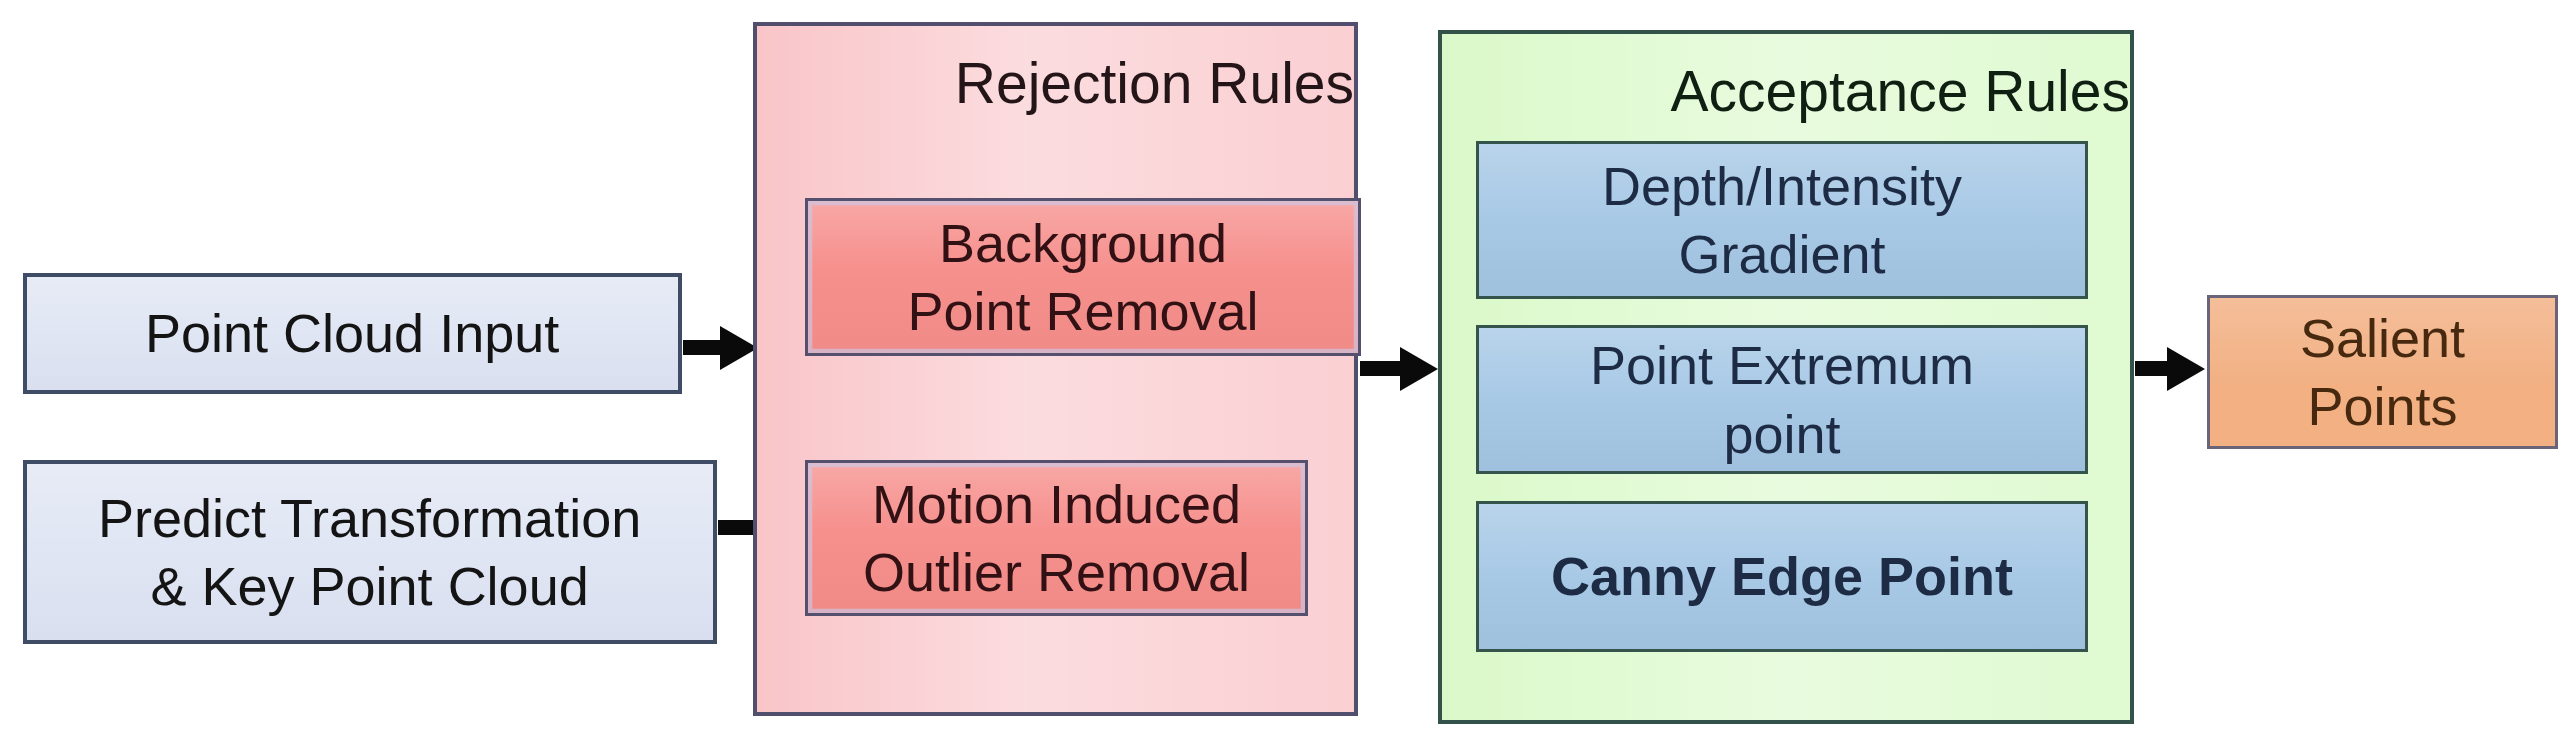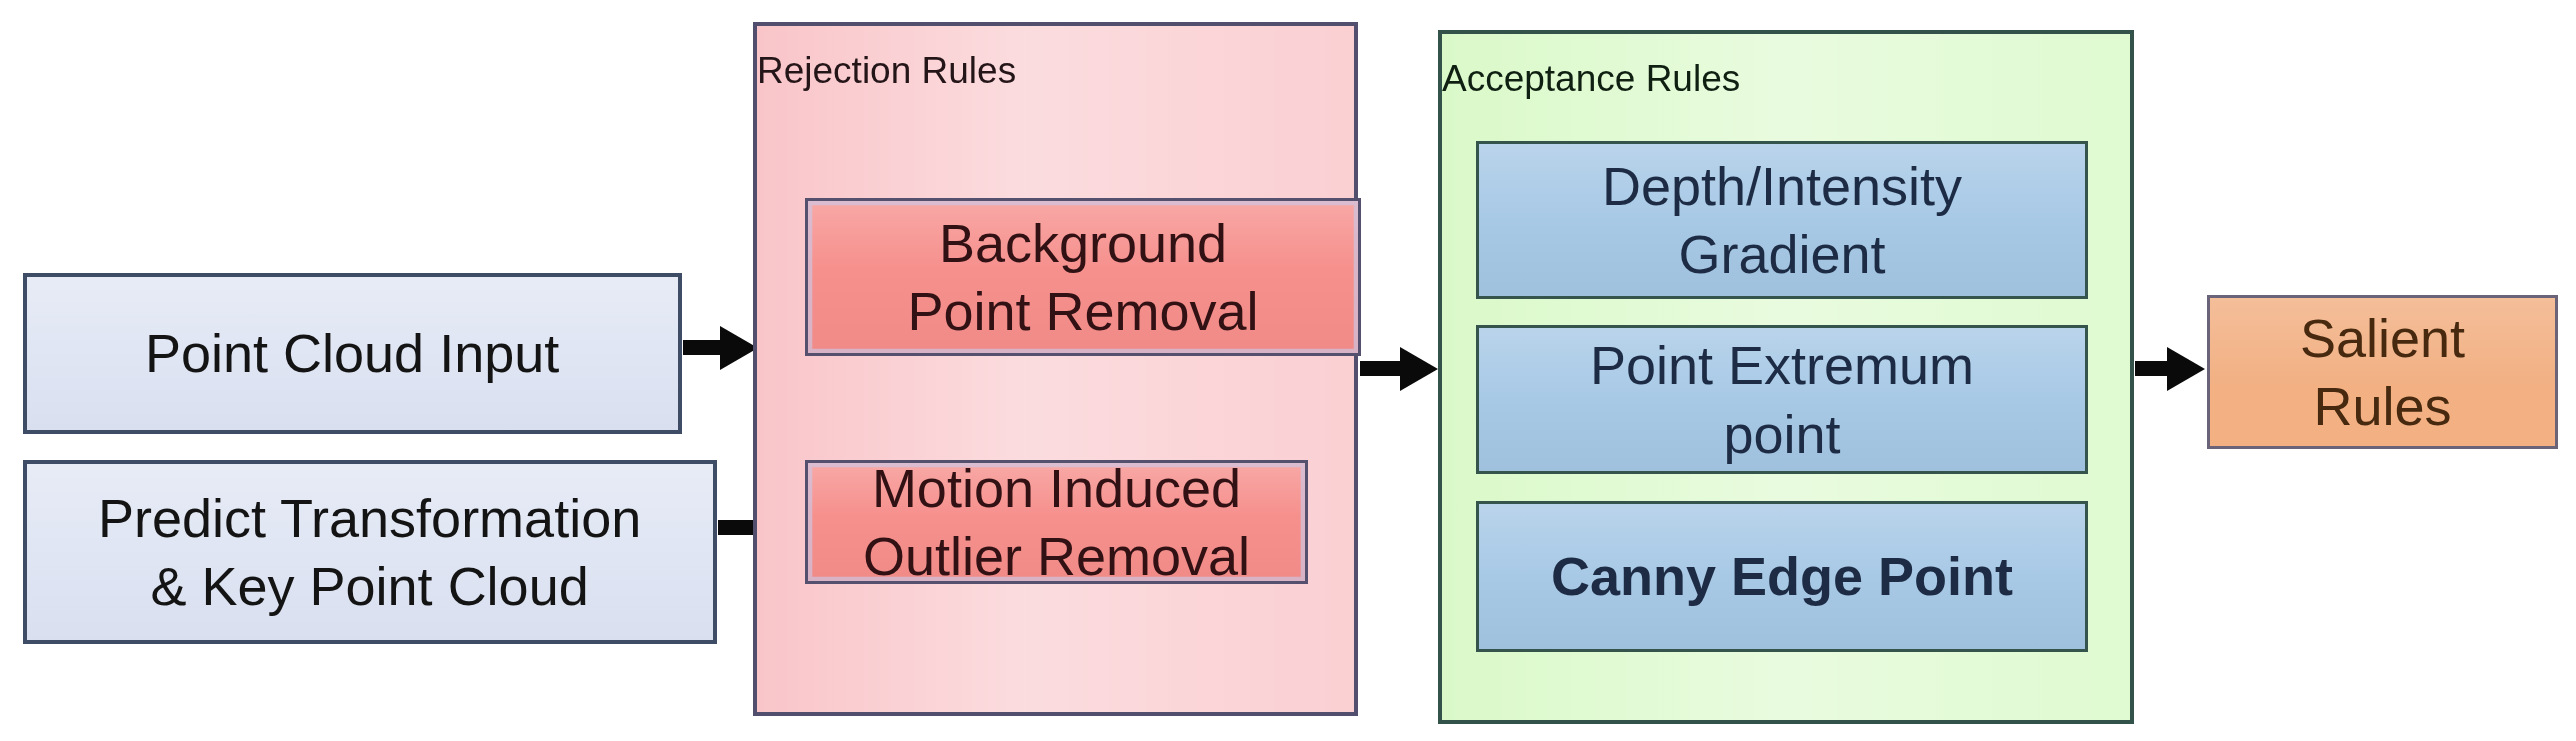--- a/index.html
+++ b/index.html
@@ -23,50 +23,50 @@
   }
 
   
   .input-box {
     background-color: var(--input-fill, #dfe5f3);
     background-image: linear-gradient(180deg, rgba(255,255,255,0.25) 0%, rgba(255,255,255,0) 55%, rgba(120,130,170,0.06) 100%);
     border: 4.3px solid var(--input-border, #3e4c66);
     color: var(--text-dark, #141414);
     font-size: 54px;
   }
-  .b-input1 { left: 22.6px;  top: 273px; width: 659px; height: 161px; }
+  .b-input1 { left: 22.6px;  top: 273px; width: 659px; height: 121px; }
   .b-input2 { left: 22.6px;  top: 460px; width: 694px; height: 184px; }
 
   
   .rejection-panel {
     position: absolute;
     box-sizing: border-box;
     left: 753px; top: 22px; width: 605px; height: 694px;
     background-color: var(--rejection-fill, #f9c5c9);
     background-image: linear-gradient(90deg, rgba(255,255,255,0) 0%, rgba(255,255,255,0.40) 45%, rgba(255,255,255,0.18) 100%);
     border: 4.3px solid var(--rejection-border, #524e6e);
   }
   .panel-title {
     position: absolute;
     left: 0; right: 0;
-    text-align: left;
-    font-size: 37px;
+    text-align: right;
+    font-size: 57px;
     top: 24px;
   }
   .rejection-panel .panel-title { color: var(--rejection-title-text, #241518); }
   .rejection-inner {
     background-color: var(--rejection-inner-fill, #f6908d);
     background-image: linear-gradient(180deg, rgba(255,255,255,0.22) 0%, rgba(255,255,255,0) 45%, rgba(140,40,40,0.05) 100%);
     border: 3.5px solid var(--rejection-inner-border, #55506e);
     box-shadow: inset 0 0 0 4.3px rgba(203,200,230,0.65);
     color: var(--rejection-inner-text, #321114);
     font-size: 54px;
   }
   .b-background { left: 48px; top: 172px; width: 556px; height: 158px; }
-  .b-motion     { left: 48px; top: 434px; width: 503px; height: 124px; }
+  .b-motion     { left: 48px; top: 434px; width: 503px; height: 156px; }
 
   
   .acceptance-panel {
     position: absolute;
     box-sizing: border-box;
     left: 1438px; top: 22px; width: 696px; height: 694px;
     background-color: var(--acceptance-fill, #daf9c9);
     background-image: linear-gradient(90deg, rgba(255,255,255,0) 0%, rgba(255,255,255,0.40) 50%, rgba(255,255,255,0.15) 100%);
     border: 4.3px solid var(--acceptance-border, #33524a);
     margin-top: 8px;
@@ -152,16 +152,16 @@
 point</div>
     <div class="box acceptance-inner b-canny">Canny Edge Point</div>
   </div>
 
   <div class="arrow a4">
     <div class="shaft"></div>
     <div class="head"></div>
   </div>
 
   <div class="box output-box">Salient
-Rules</div>
+Points</div>
 
 </div>
 
 
 </body></html>

